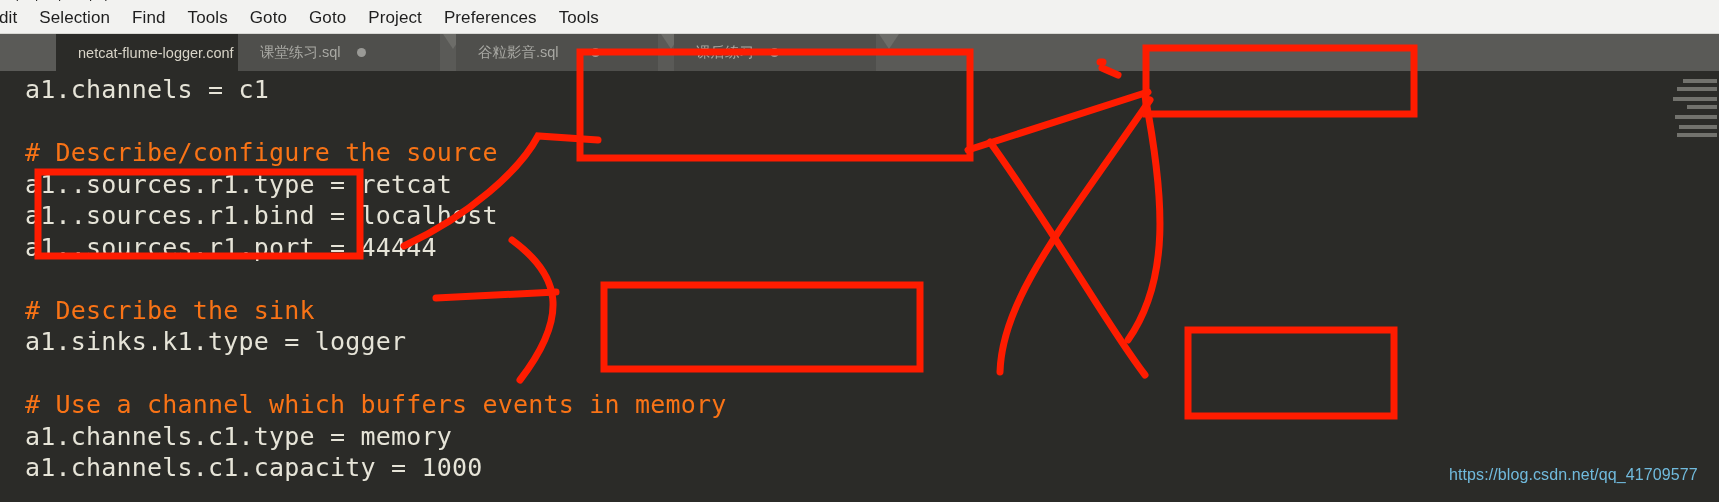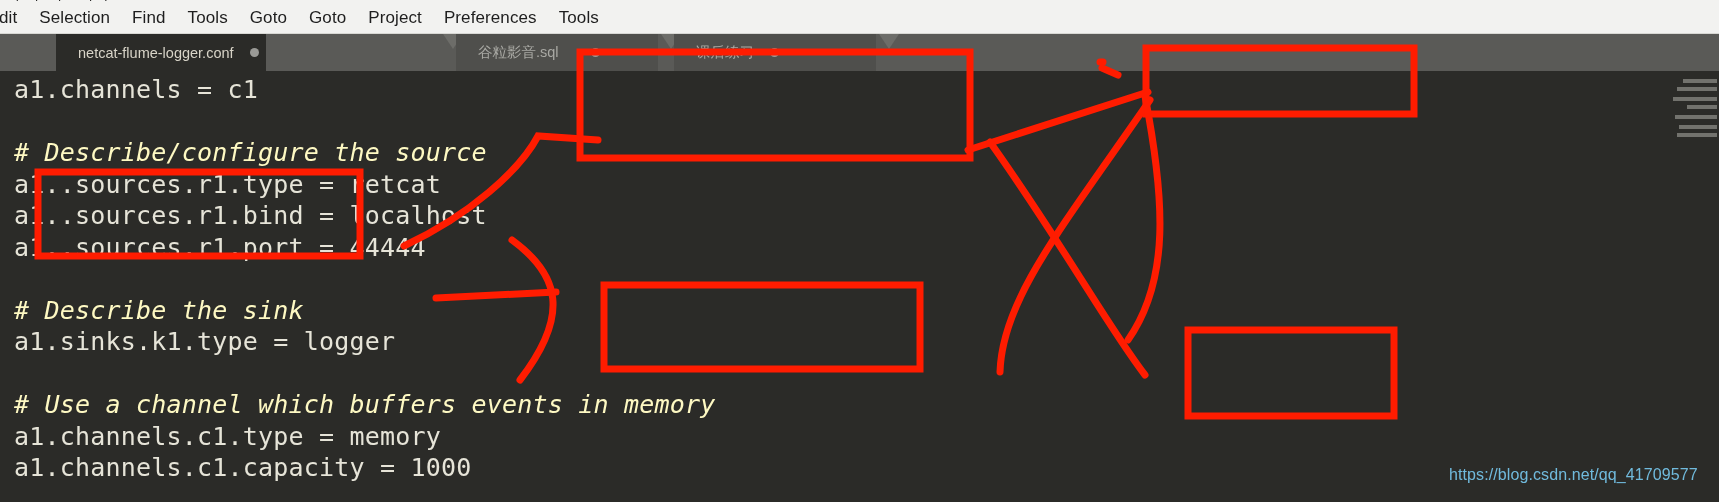--- a/index.html
+++ b/index.html
@@ -68,22 +68,22 @@
     overflow:hidden;
   }
   #code{
     position:absolute;left:14px;top:3px;
     font-family:"DejaVu Sans Mono","Liberation Mono",monospace;
     font-size:25px;line-height:31.5px;
     color:#e6e4d8;
     white-space:pre;
     letter-spacing:.2px;
   }
-  #code .ln{ display:block;height:31.5px; }
-  #code .comment{ color:#fef9c3;font-style:italic; }
+  #code .ln{ display:block;height:31.5px;margin-left:11px; }
+  #code .comment{ color:#f97316; }
 
   
   #minimap{
     position:absolute;right:0;top:71px;width:58px;height:431px;
     background:#2b2b28;
   }
   #minimap .mm-line{
     position:absolute;right:2px;
     height:4px;background:#8b8b84;opacity:.75;
   }
@@ -120,20 +120,24 @@
     </div>
 </div>
 
 <div id="tabbar">
     <div class="tab-sep" style="left: 222px;"></div>
     <div class="tab active" style="left: 24px; width: 210px; margin-left: 32px;">
       <span class="tab-label">netcat-flume-logger.conf</span>
       <span class="tab-dot"></span>
     </div>
     <div class="tab-sep" style="left: 440px;"></div>
+    <div class="tab inactive" style="left: 238px; width: 202px;">
+      <span class="tab-label">课堂练习.sql</span>
+      <span class="tab-dot"></span>
+    </div>
     <div class="tab-sep" style="left: 658px;"></div>
     <div class="tab inactive" style="left: 456px; width: 202px; gap: 16px;">
       <span class="tab-label">谷粒影音.sql</span>
       <span class="tab-dot"></span>
     </div>
     <div class="tab-sep" style="left: 876px;"></div>
     <div class="tab inactive" style="left: 674px; width: 202px;">
       <span class="tab-label">课后练习</span>
       <span class="tab-dot"></span>
     </div>

